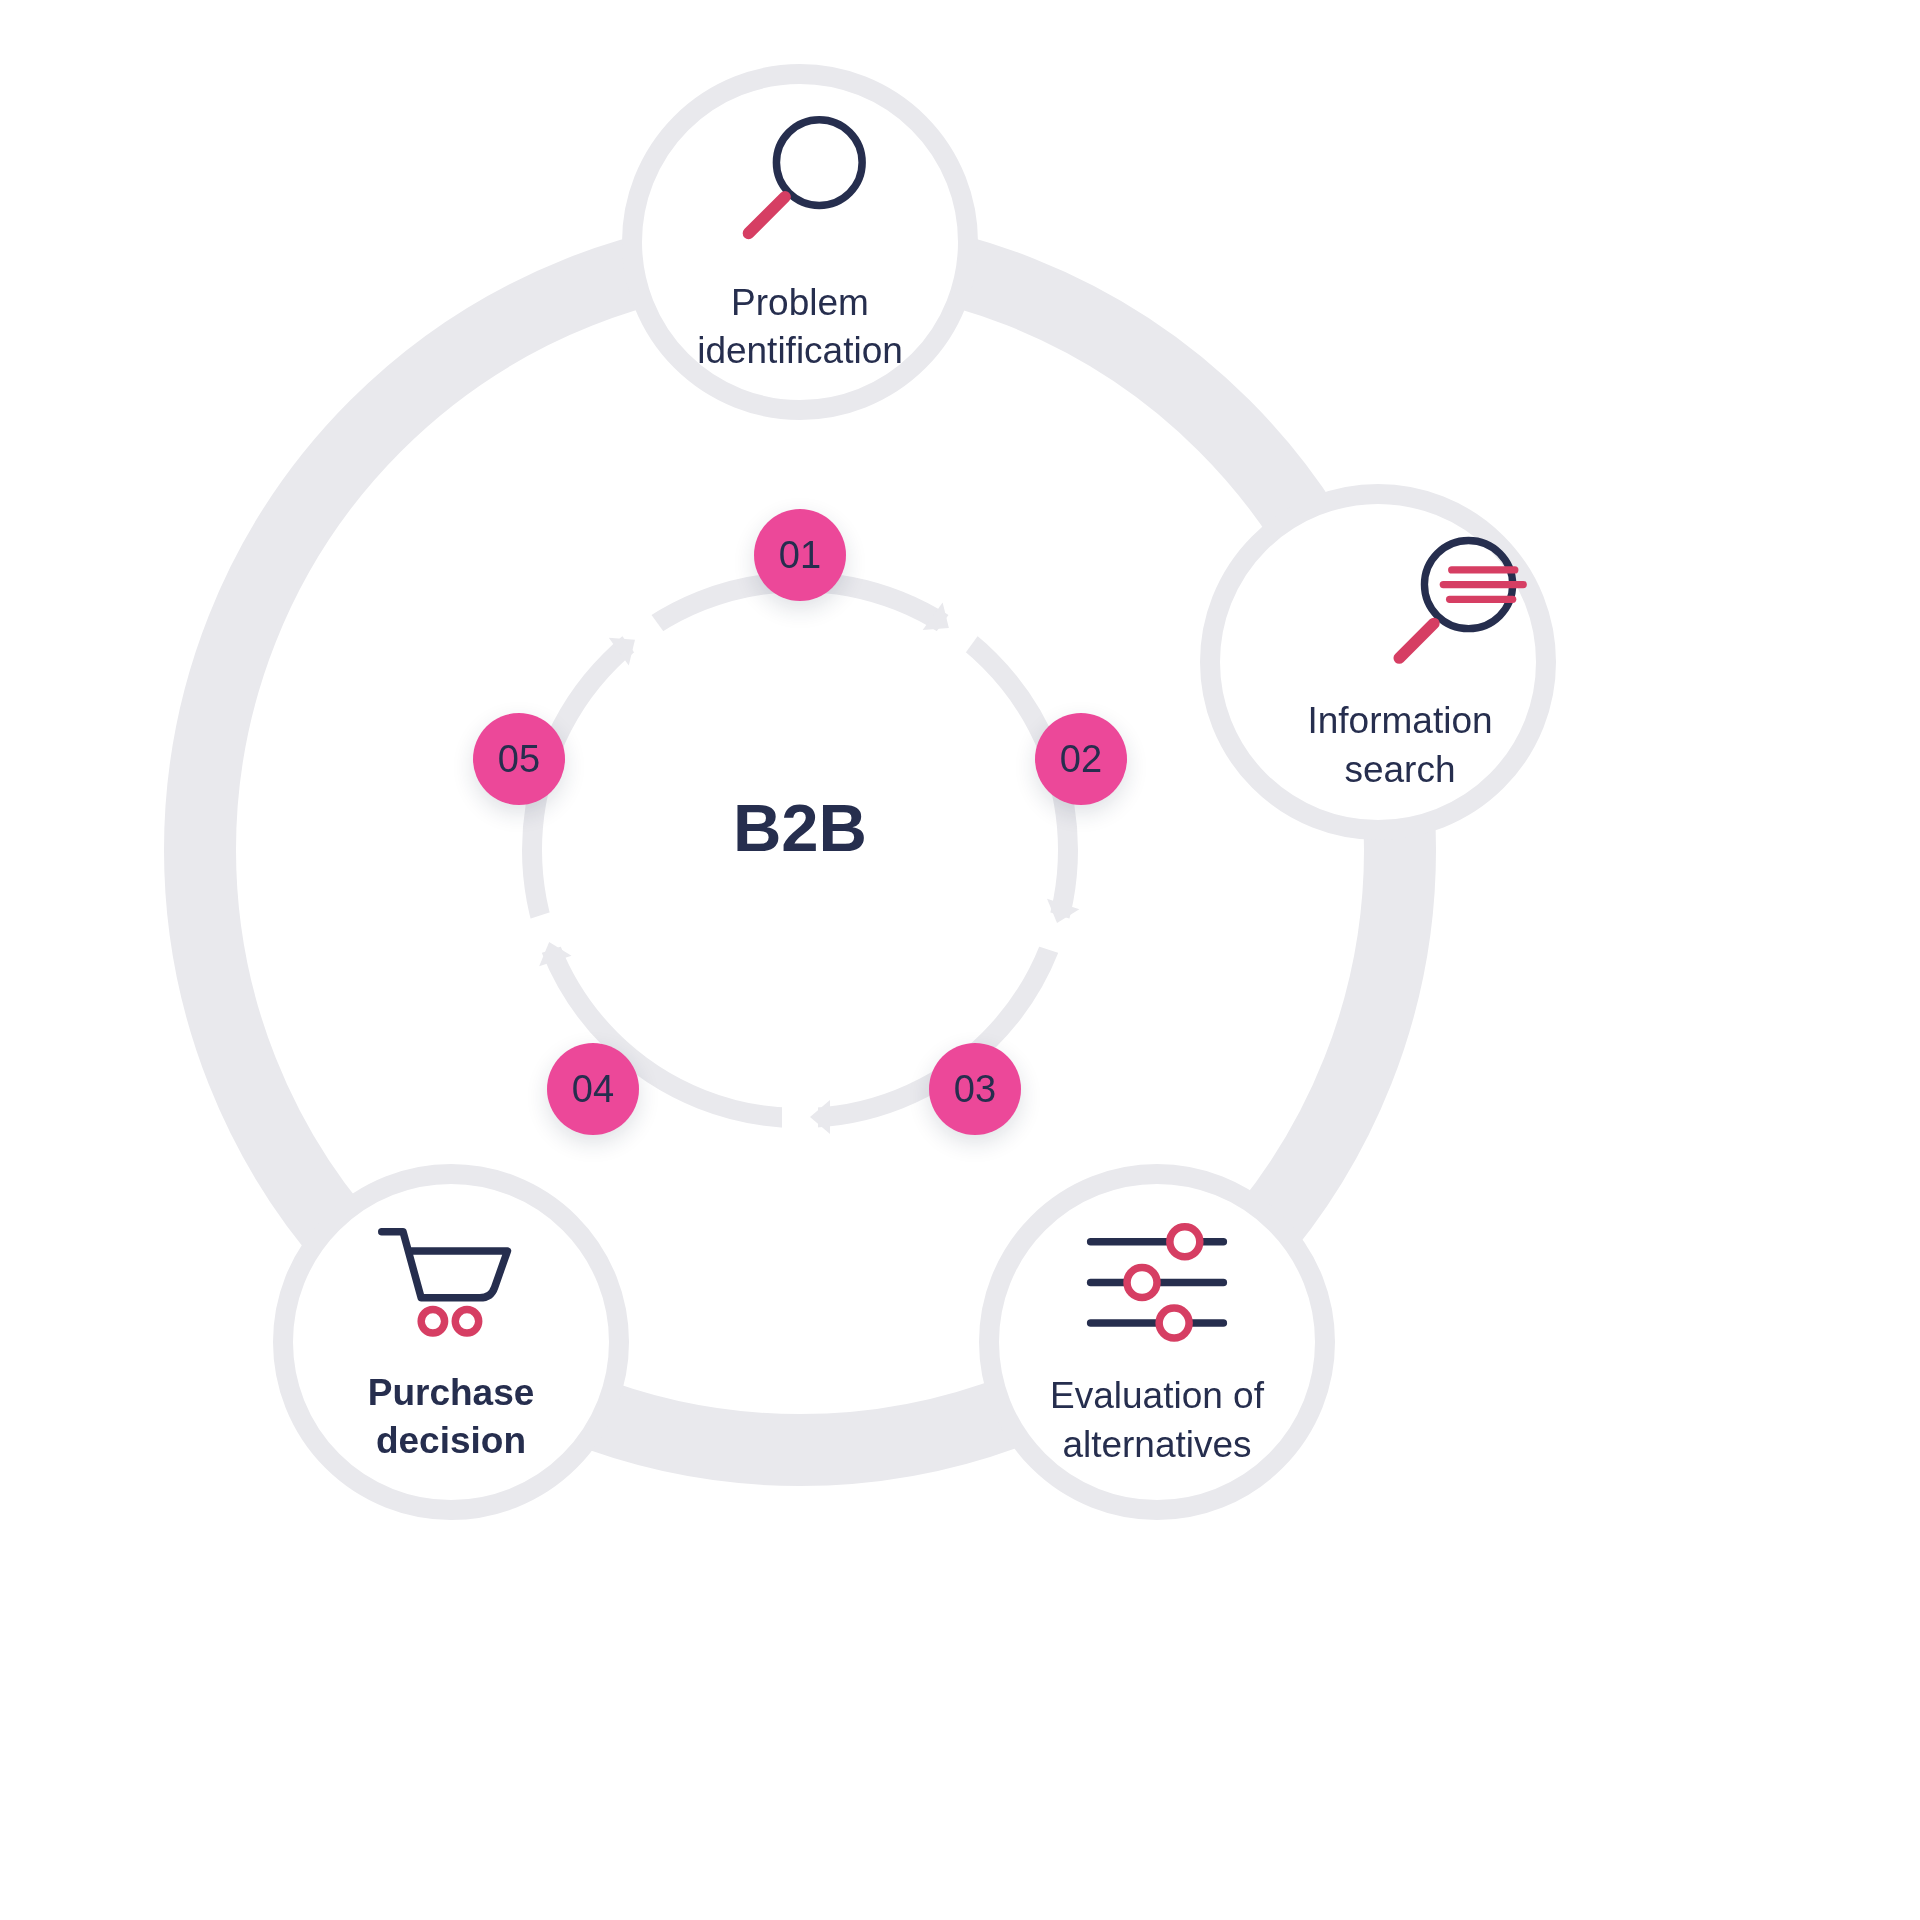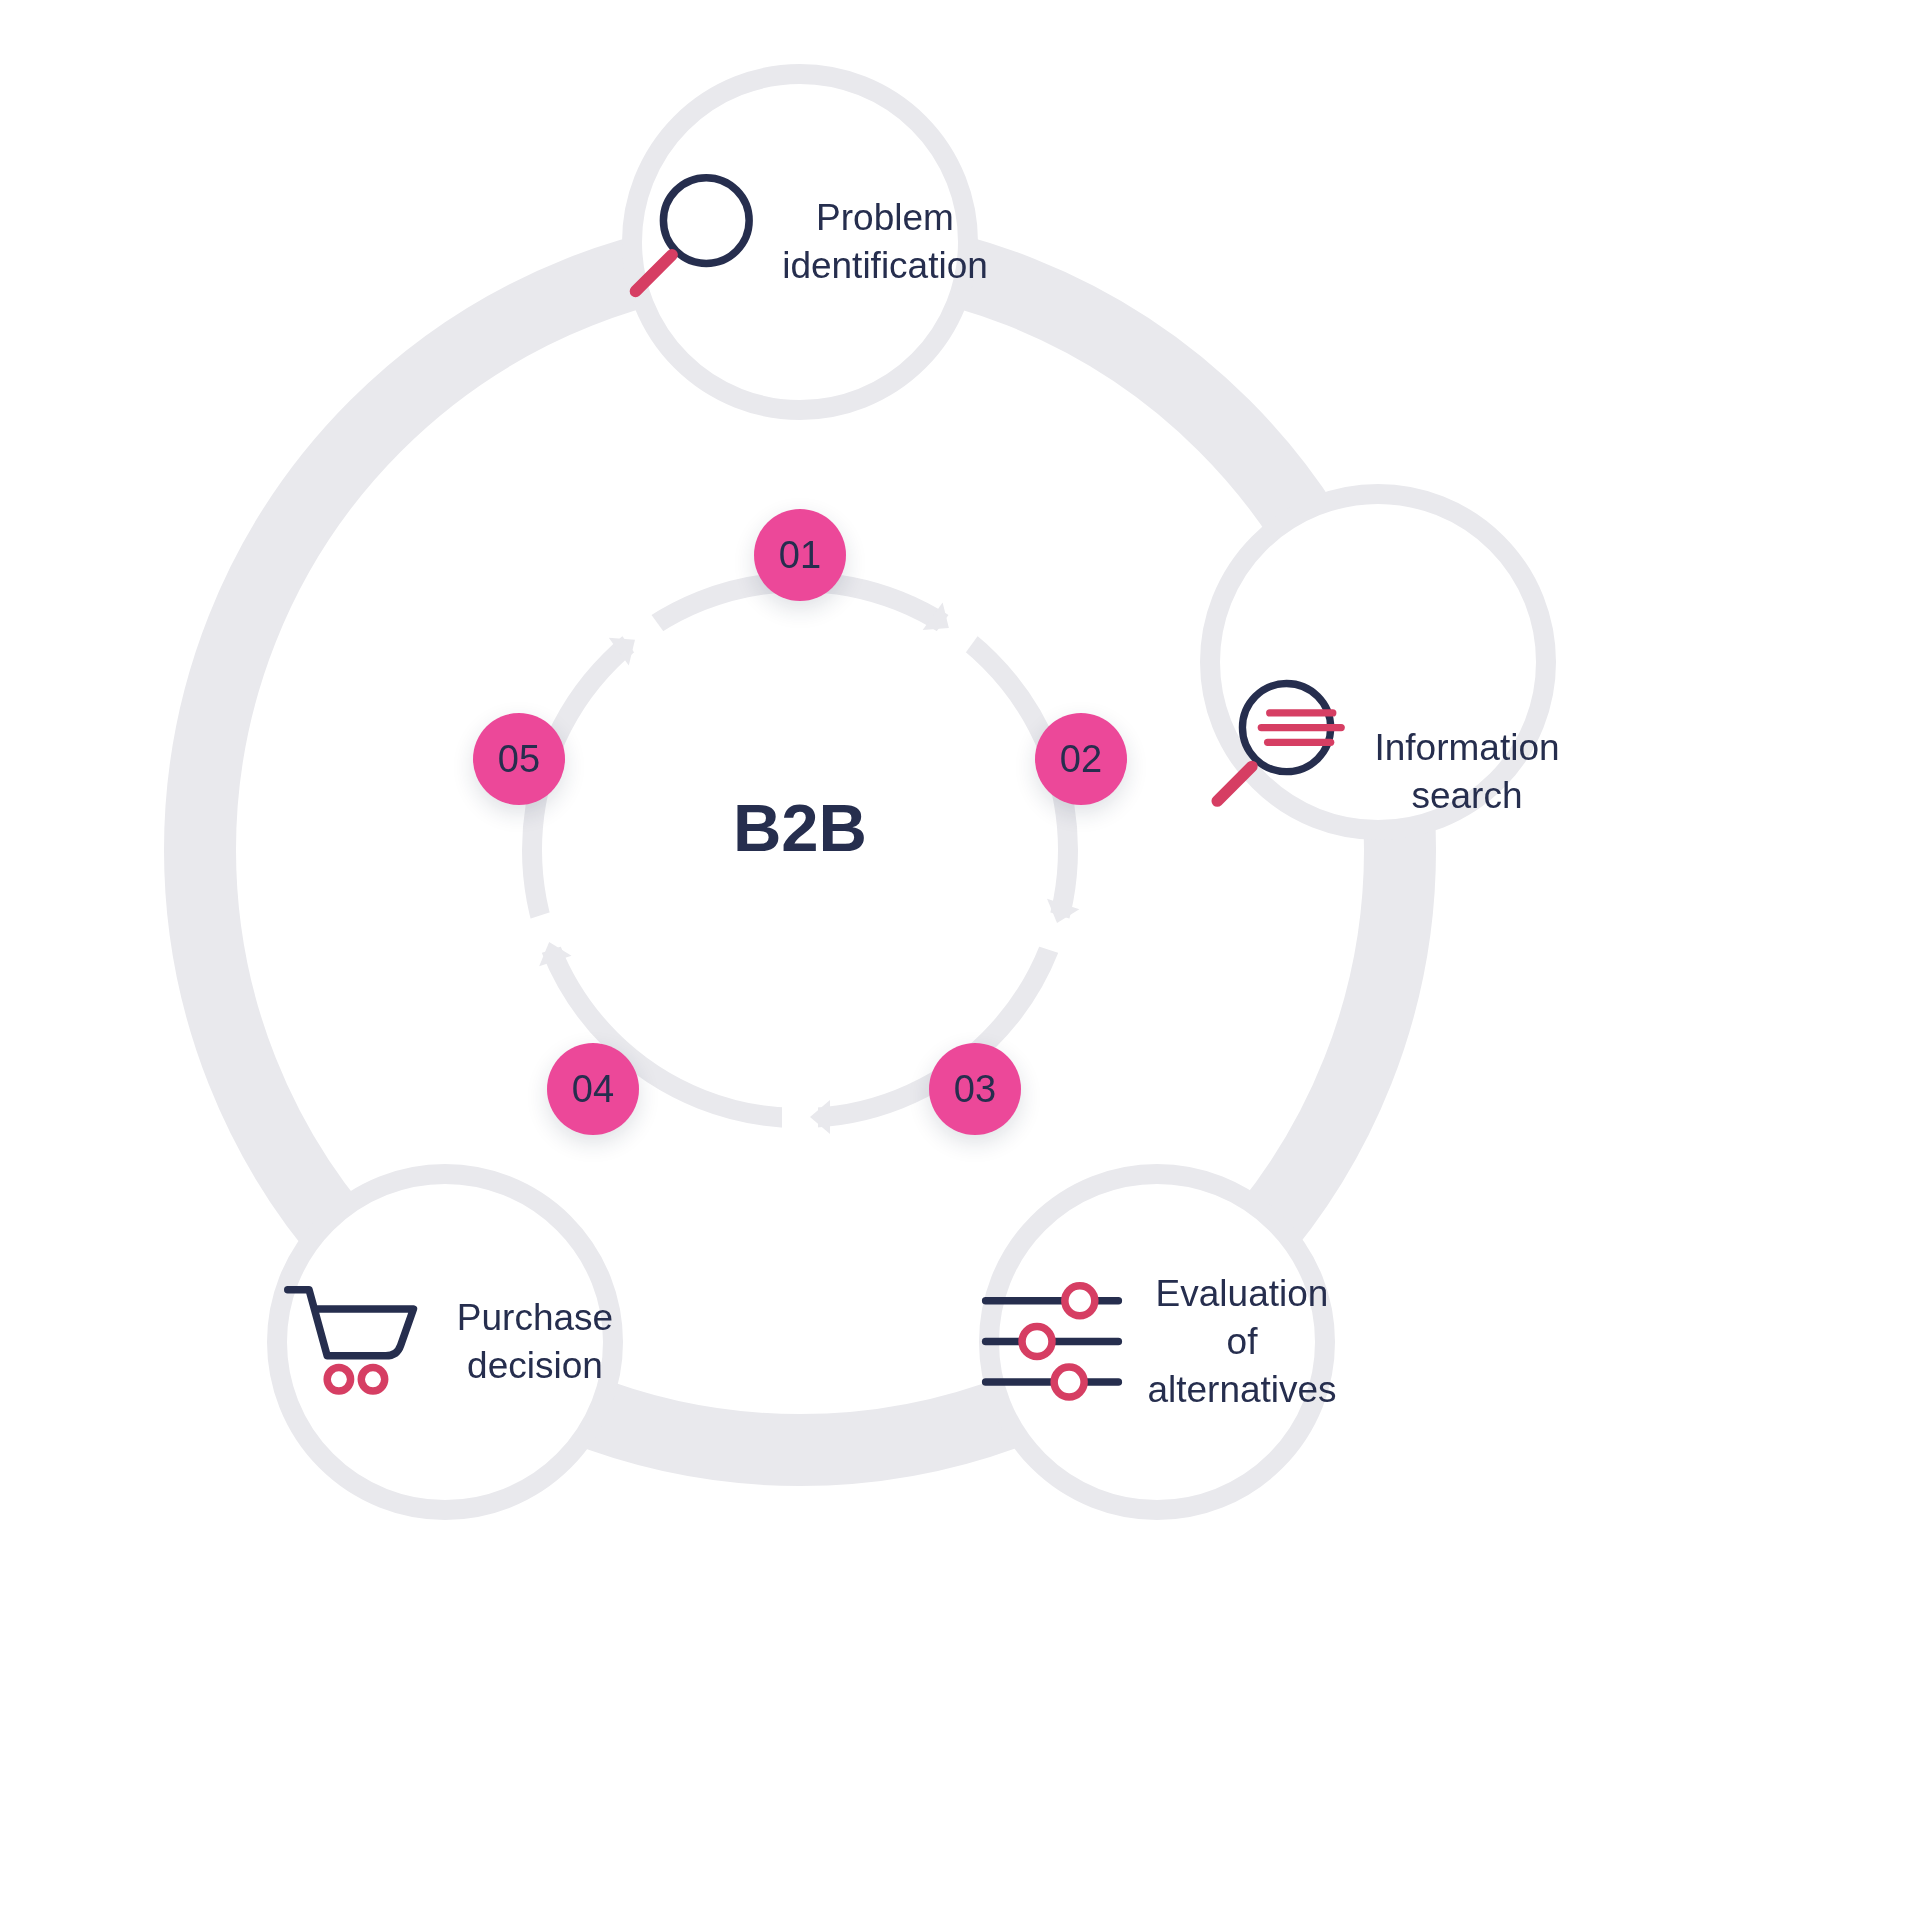--- a/index.html
+++ b/index.html
@@ -87,31 +87,31 @@
     white-space: nowrap;
   }
 
   .node {
     position: absolute;
     width: 356px; height: 356px;
     border-radius: 50%;
     background: #fff;
     border: 20px solid var(--ring);
     display: flex;
-    flex-direction: row;
+    flex-direction: column;
     align-items: center;
     justify-content: center;
     gap: 20px;
     text-align: center;
     z-index: 2;
   }
   .node-1 { left: 622px;  top: 64px; }
   .node-2 { left: 1200px; top: 484px; align-items: flex-end; }
   .node-3 { left: 979px;  top: 1164px; }
-  .node-4 { left: 267px;  top: 1164px; }
+  .node-4 { left: 273px;  top: 1164px; font-weight: bold; }
   .node-5 { left: 44px;   top: 484px; }
 
   .node-label {
     font-size: 37px;
     line-height: 1.3;
     color: var(--navy);
     max-width: 272px;
   }
 
   .icon { display: block; line-height: 0; }

